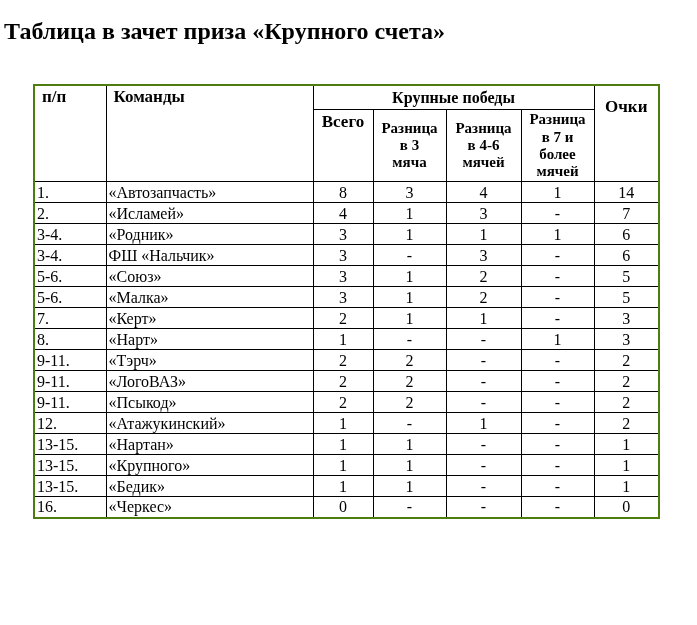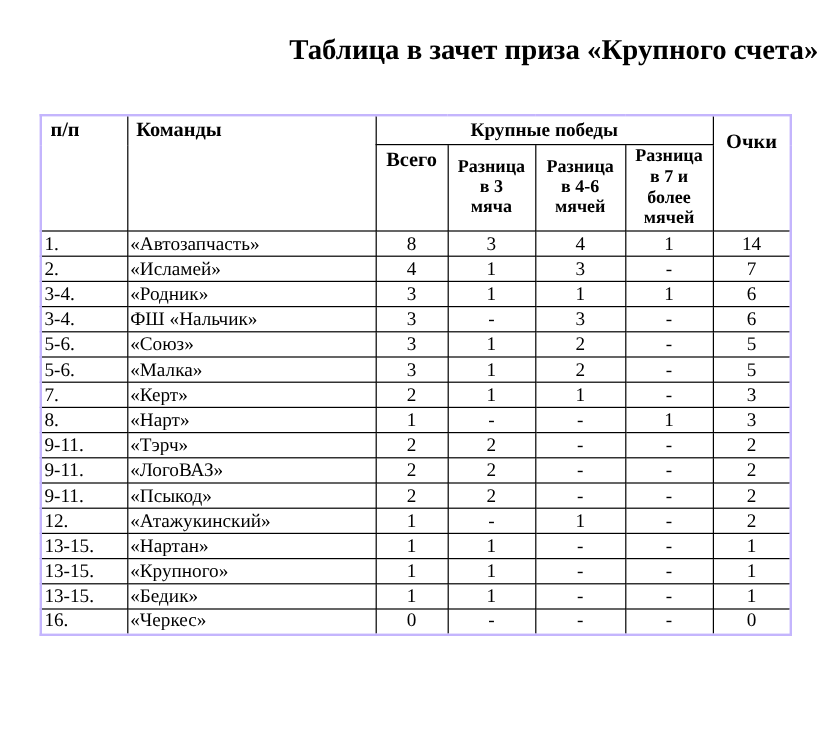--- a/index.html
+++ b/index.html
@@ -11,38 +11,38 @@
   }
   .page {
     width: 697px;
     height: 625px;
     box-sizing: border-box;
     padding-top: 13px;
     overflow: hidden;
     background: #ffffff;
   }
   .title {
-    margin: 15px;
+    margin: 4px;
     font-size: 24px;
     font-weight: bold;
-    text-align: right;
+    text-align: left;
     line-height: 1.2;
   }
   .subtitle {
     font-size: 17px;
     text-align: center;
     margin-top: 2px;
     line-height: 1.2;
   }
   table.standings {
     border-collapse: collapse;
     table-layout: fixed;
     width: 625px;
     margin: 38px 0 0 33px;
-    border: 2px solid #c4b5fd;
+    border: 2px solid #4d7c0f;
   }
   table.standings th, table.standings td {
     border: 1px solid #000000;
     box-sizing: border-box;
     overflow: hidden;
   }
   th.th-pos, th.th-team {
     text-align: left;
     vertical-align: top;
     padding: 1px 2px 0 7px;

